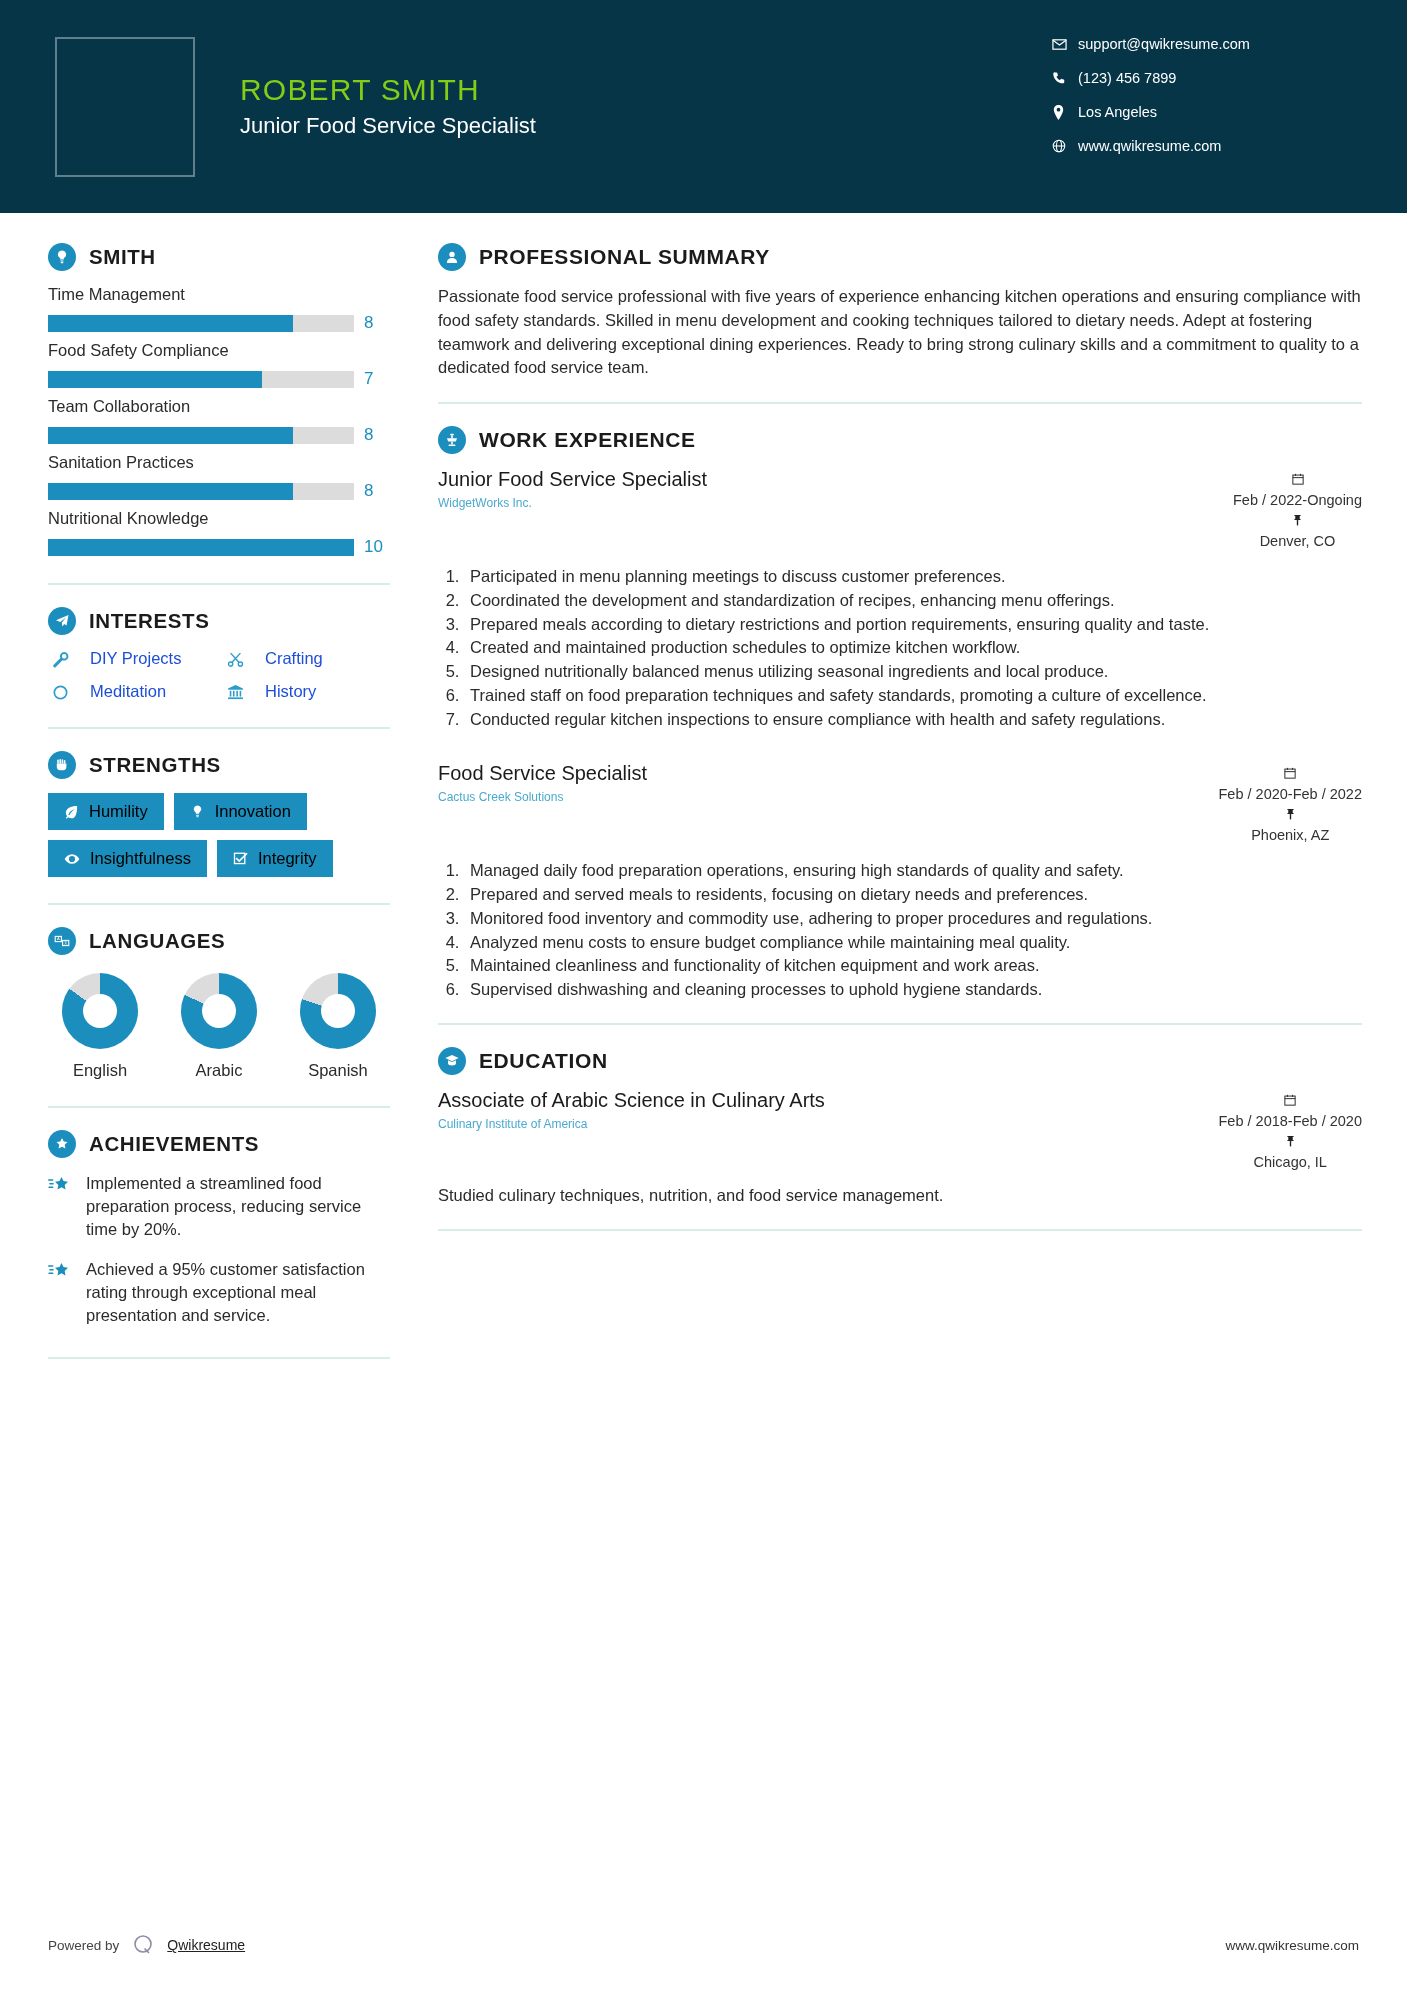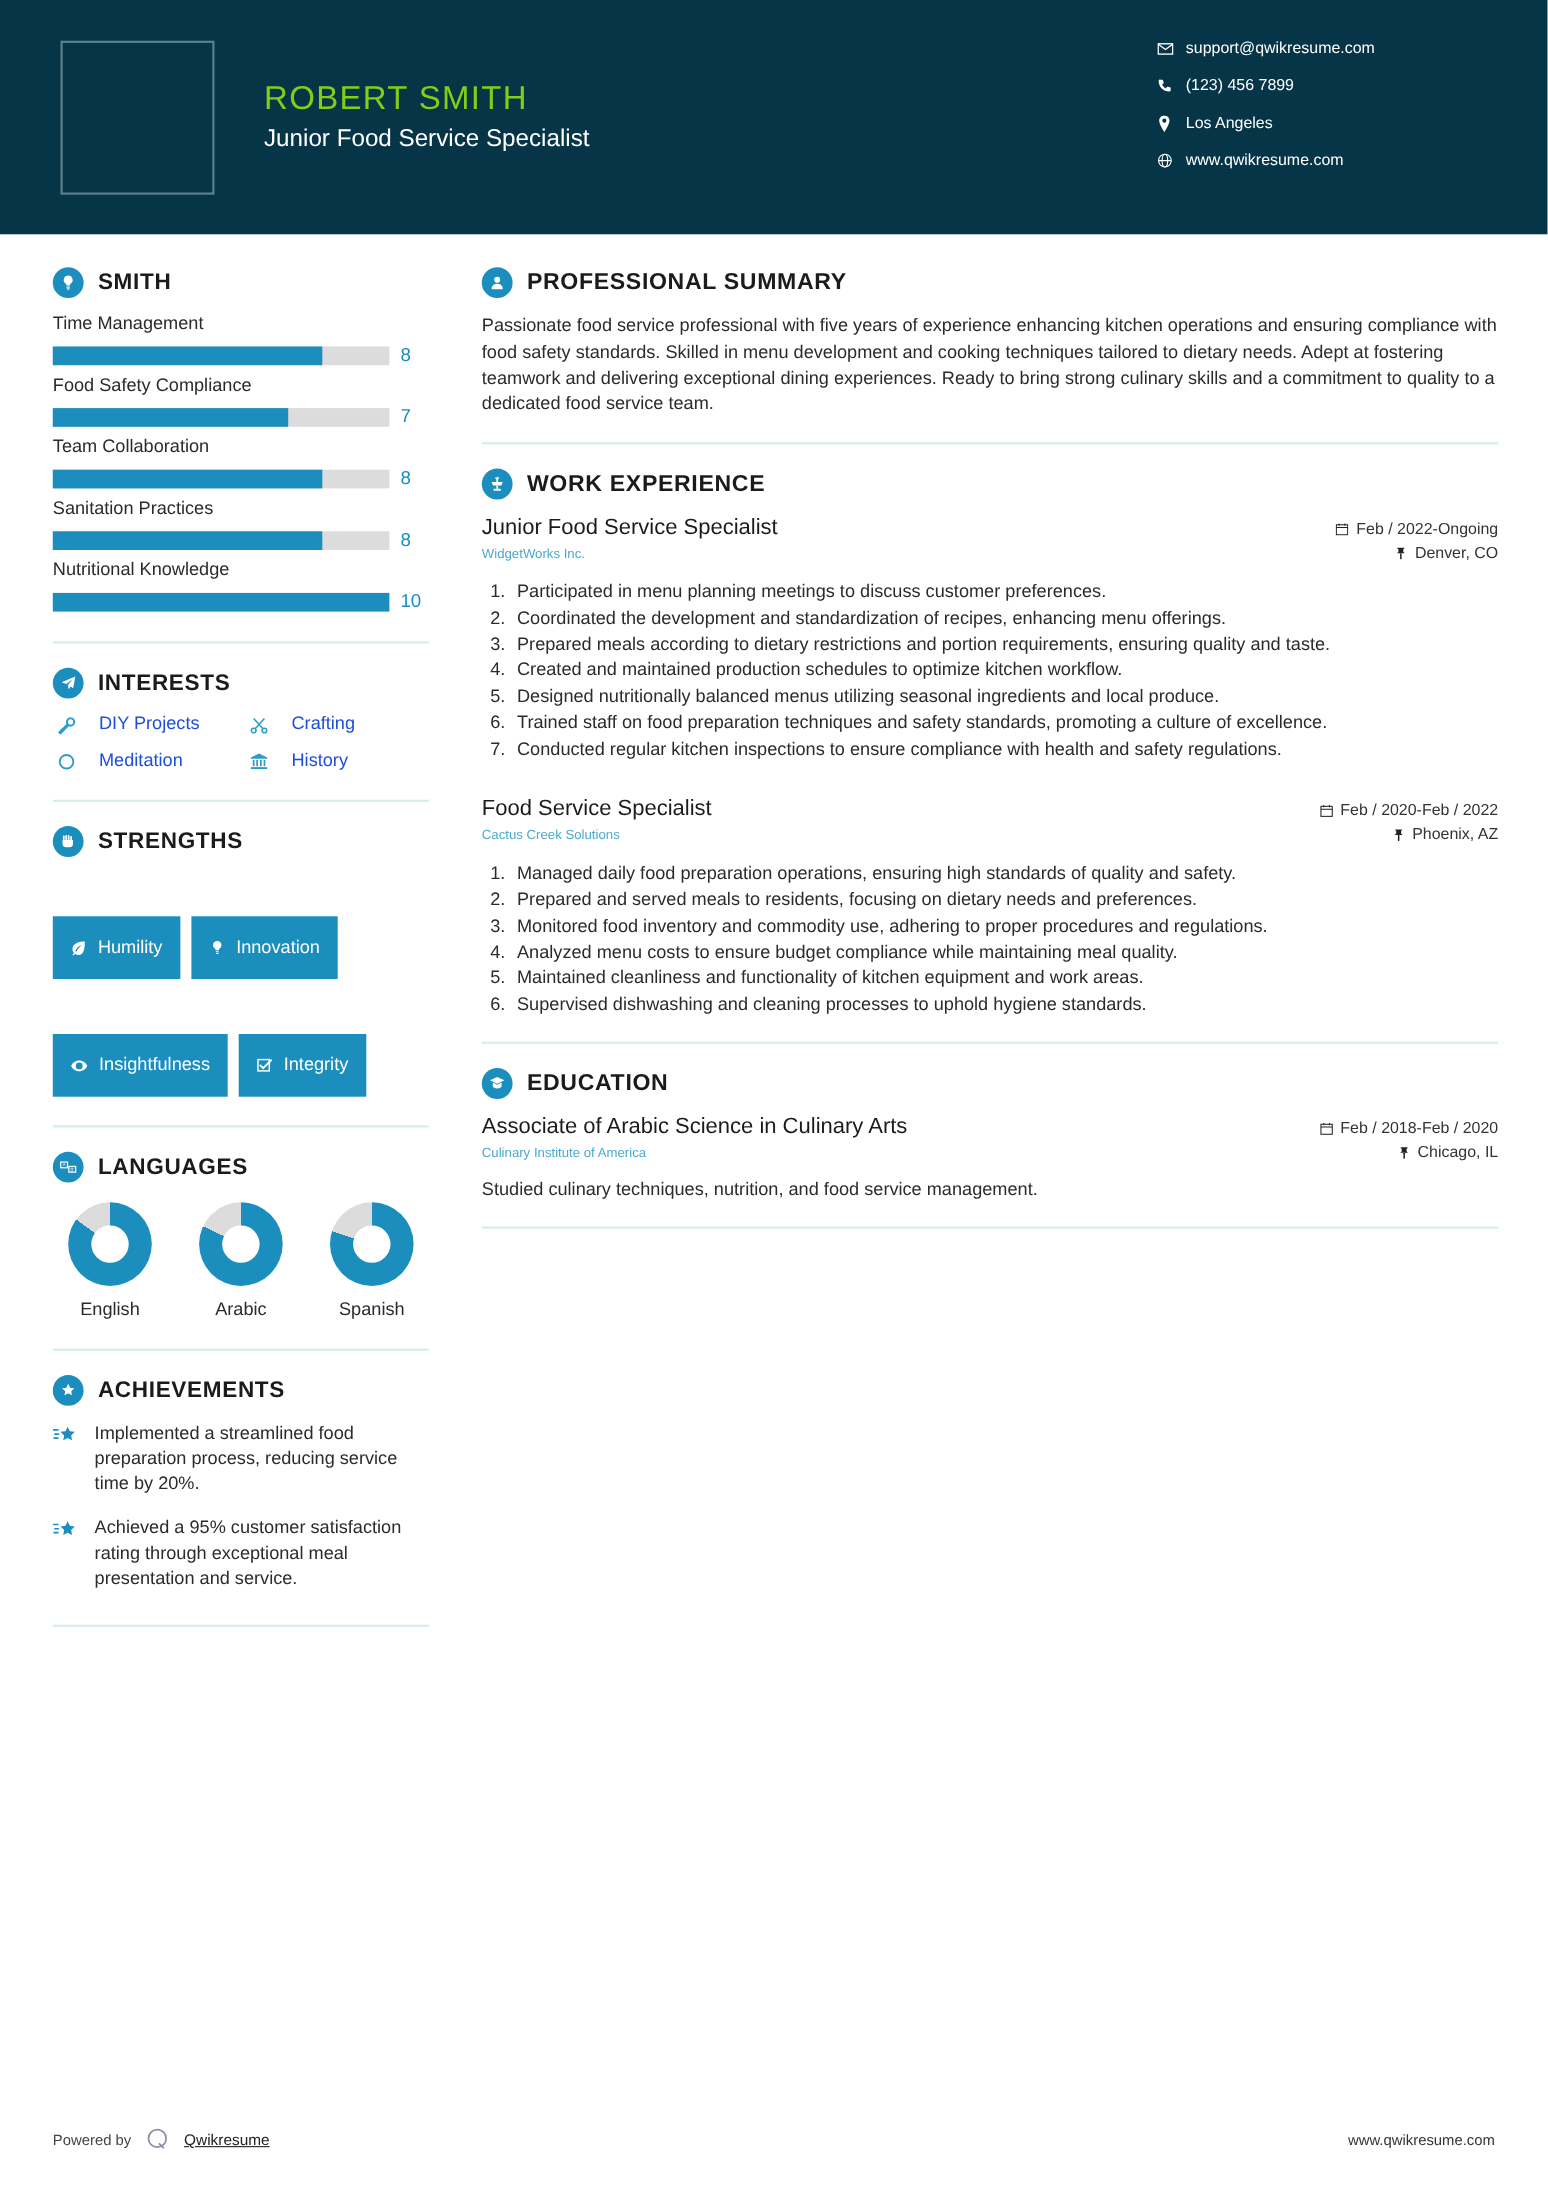--- a/index.html
+++ b/index.html
@@ -166,27 +166,26 @@
 
   
   .strength-wrap {
     display: flex;
     flex-wrap: wrap;
     gap: 10px;
     margin-top: 4px;
   }
   .strength-tag {
     background: #1b8ebd;
-    color: #ffffff;
+    color: #000000;
     font-size: 16.5px;
-    padding: 19px 16px;
+    padding: 9px 16px;
     display: flex;
     align-items: center;
     gap: 10px;
-    margin-top: 40px;
   }
   .strength-tag .s-ico {
     display: flex; align-items: center; justify-content: center;
     color: #ffffff;
   }
 
   
   .lang-wrap {
     display: flex;
     justify-content: space-between;
@@ -257,20 +256,21 @@
   }
   .meta-row {
     font-size: 14.5px;
     color: #333333;
     display: flex;
     align-items: center;
     justify-content: flex-end;
     gap: 7px;
     margin-bottom: 6px;
     white-space: nowrap;
+    flex-direction: column;
   }
   .meta-row .m-ico { display: flex; align-items: center; color: #222; }
 
   .bullets {
     margin: 10px 0 0 26px;
     padding: 0;
   }
   .bullets li {
     font-size: 16.5px;
     line-height: 1.38;

